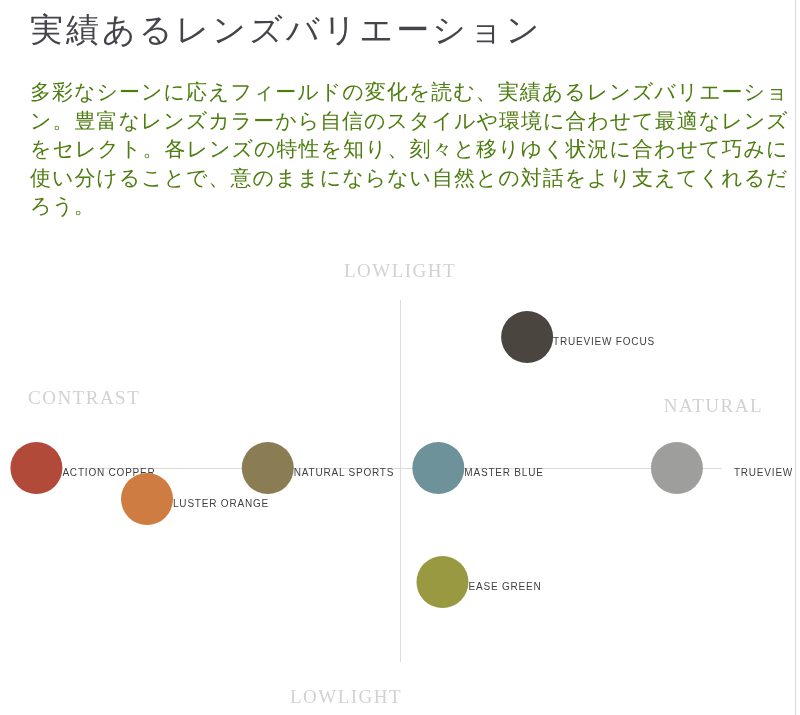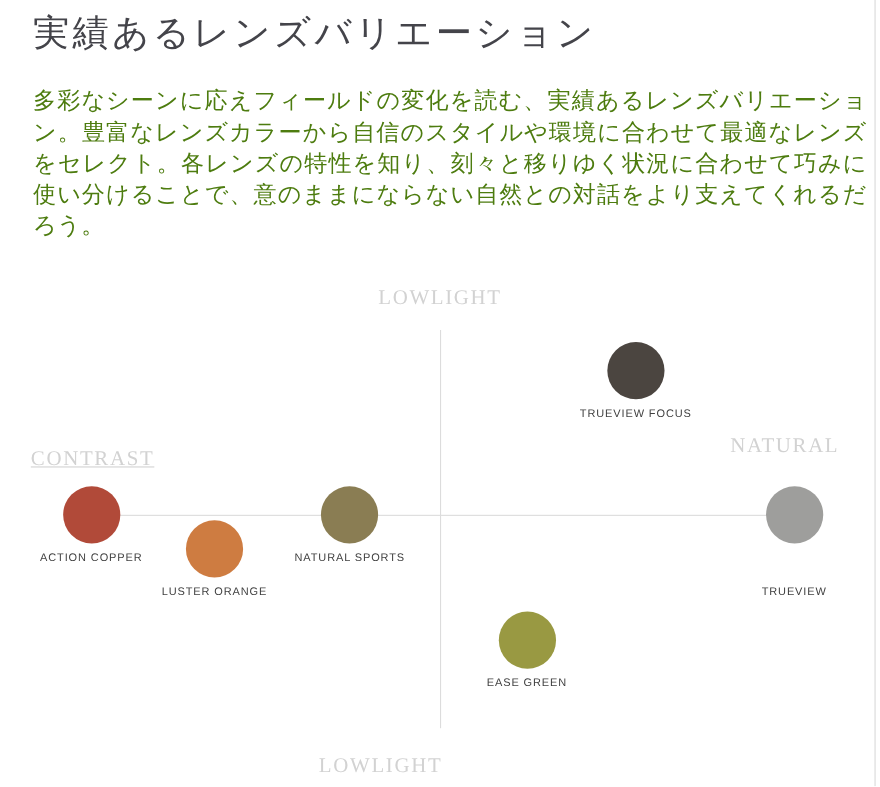--- a/index.html
+++ b/index.html
@@ -39,40 +39,40 @@
   .axis-label {
     position: absolute;
     font-family: "Liberation Serif", "DejaVu Serif", serif;
     font-size: 19px;
     letter-spacing: 1.5px;
     color: #d2d2d2;
     white-space: nowrap;
   }
   .axis-label.top    { left: 0; width: 800px; top: 260px; text-align: center; }
   .axis-label.bottom { left: 0; width: 692px; top: 686px; text-align: center; }
-  .axis-label.left   { left: 28px; top: 407px; text-decoration: underline; }
+  .axis-label.left   { left: 28px; top: 387px; }
   .axis-label.right  { right: 37px; top: 395px; }
   .vline {
     position: absolute;
     left: 400px; top: 300px;
     width: 1px; height: 362px;
     background: #dcdcdc;
   }
   .hline {
     position: absolute;
     left: 83px; top: 468px;
     width: 639px; height: 1px;
     background: #dcdcdc;
   }
   .dots-layer { position: absolute; inset: 0; }
   .dot-group {
     position: absolute;
     transform: translateX(-50%);
     display: flex;
-    flex-direction: column;
+    flex-direction: row;
     align-items: center;
     z-index: 2;
   }
   .dot {
     width: 52px; height: 52px;
     border-radius: 50%;
   }
   .dot-label {
     margin-top: 8px;
     font-size: 10px;
@@ -111,20 +111,24 @@
           <div class="dot-label">ACTION COPPER</div>
         </div>
         <div class="dot-group" style="left: 195px; top: 473px;">
           <div class="dot" style="background: rgb(206, 124, 65); width: 52px; height: 52px;"></div>
           <div class="dot-label">LUSTER ORANGE</div>
         </div>
         <div class="dot-group" style="left: 318px; top: 442px;">
           <div class="dot" style="background: rgb(138, 125, 83); width: 52px; height: 52px;"></div>
           <div class="dot-label">NATURAL SPORTS</div>
         </div>
+        <div class="dot-group" style="left: 478px; top: 442px;">
+          <div class="dot" style="background: rgb(110, 146, 154); width: 52px; height: 52px;"></div>
+          <div class="dot-label">MASTER BLUE</div>
+        </div>
         <div class="dot-group" style="left: 722px; top: 442px; gap: 31px;">
           <div class="dot" style="background: rgb(158, 158, 156); width: 52px; height: 52px;"></div>
           <div class="dot-label">TRUEVIEW</div>
         </div>
         <div class="dot-group" style="left: 479px; top: 556px; justify-content: flex-end;">
           <div class="dot" style="background: rgb(153, 153, 66); width: 52px; height: 52px;"></div>
           <div class="dot-label">EASE GREEN</div>
         </div>
       </div>
   </div>

